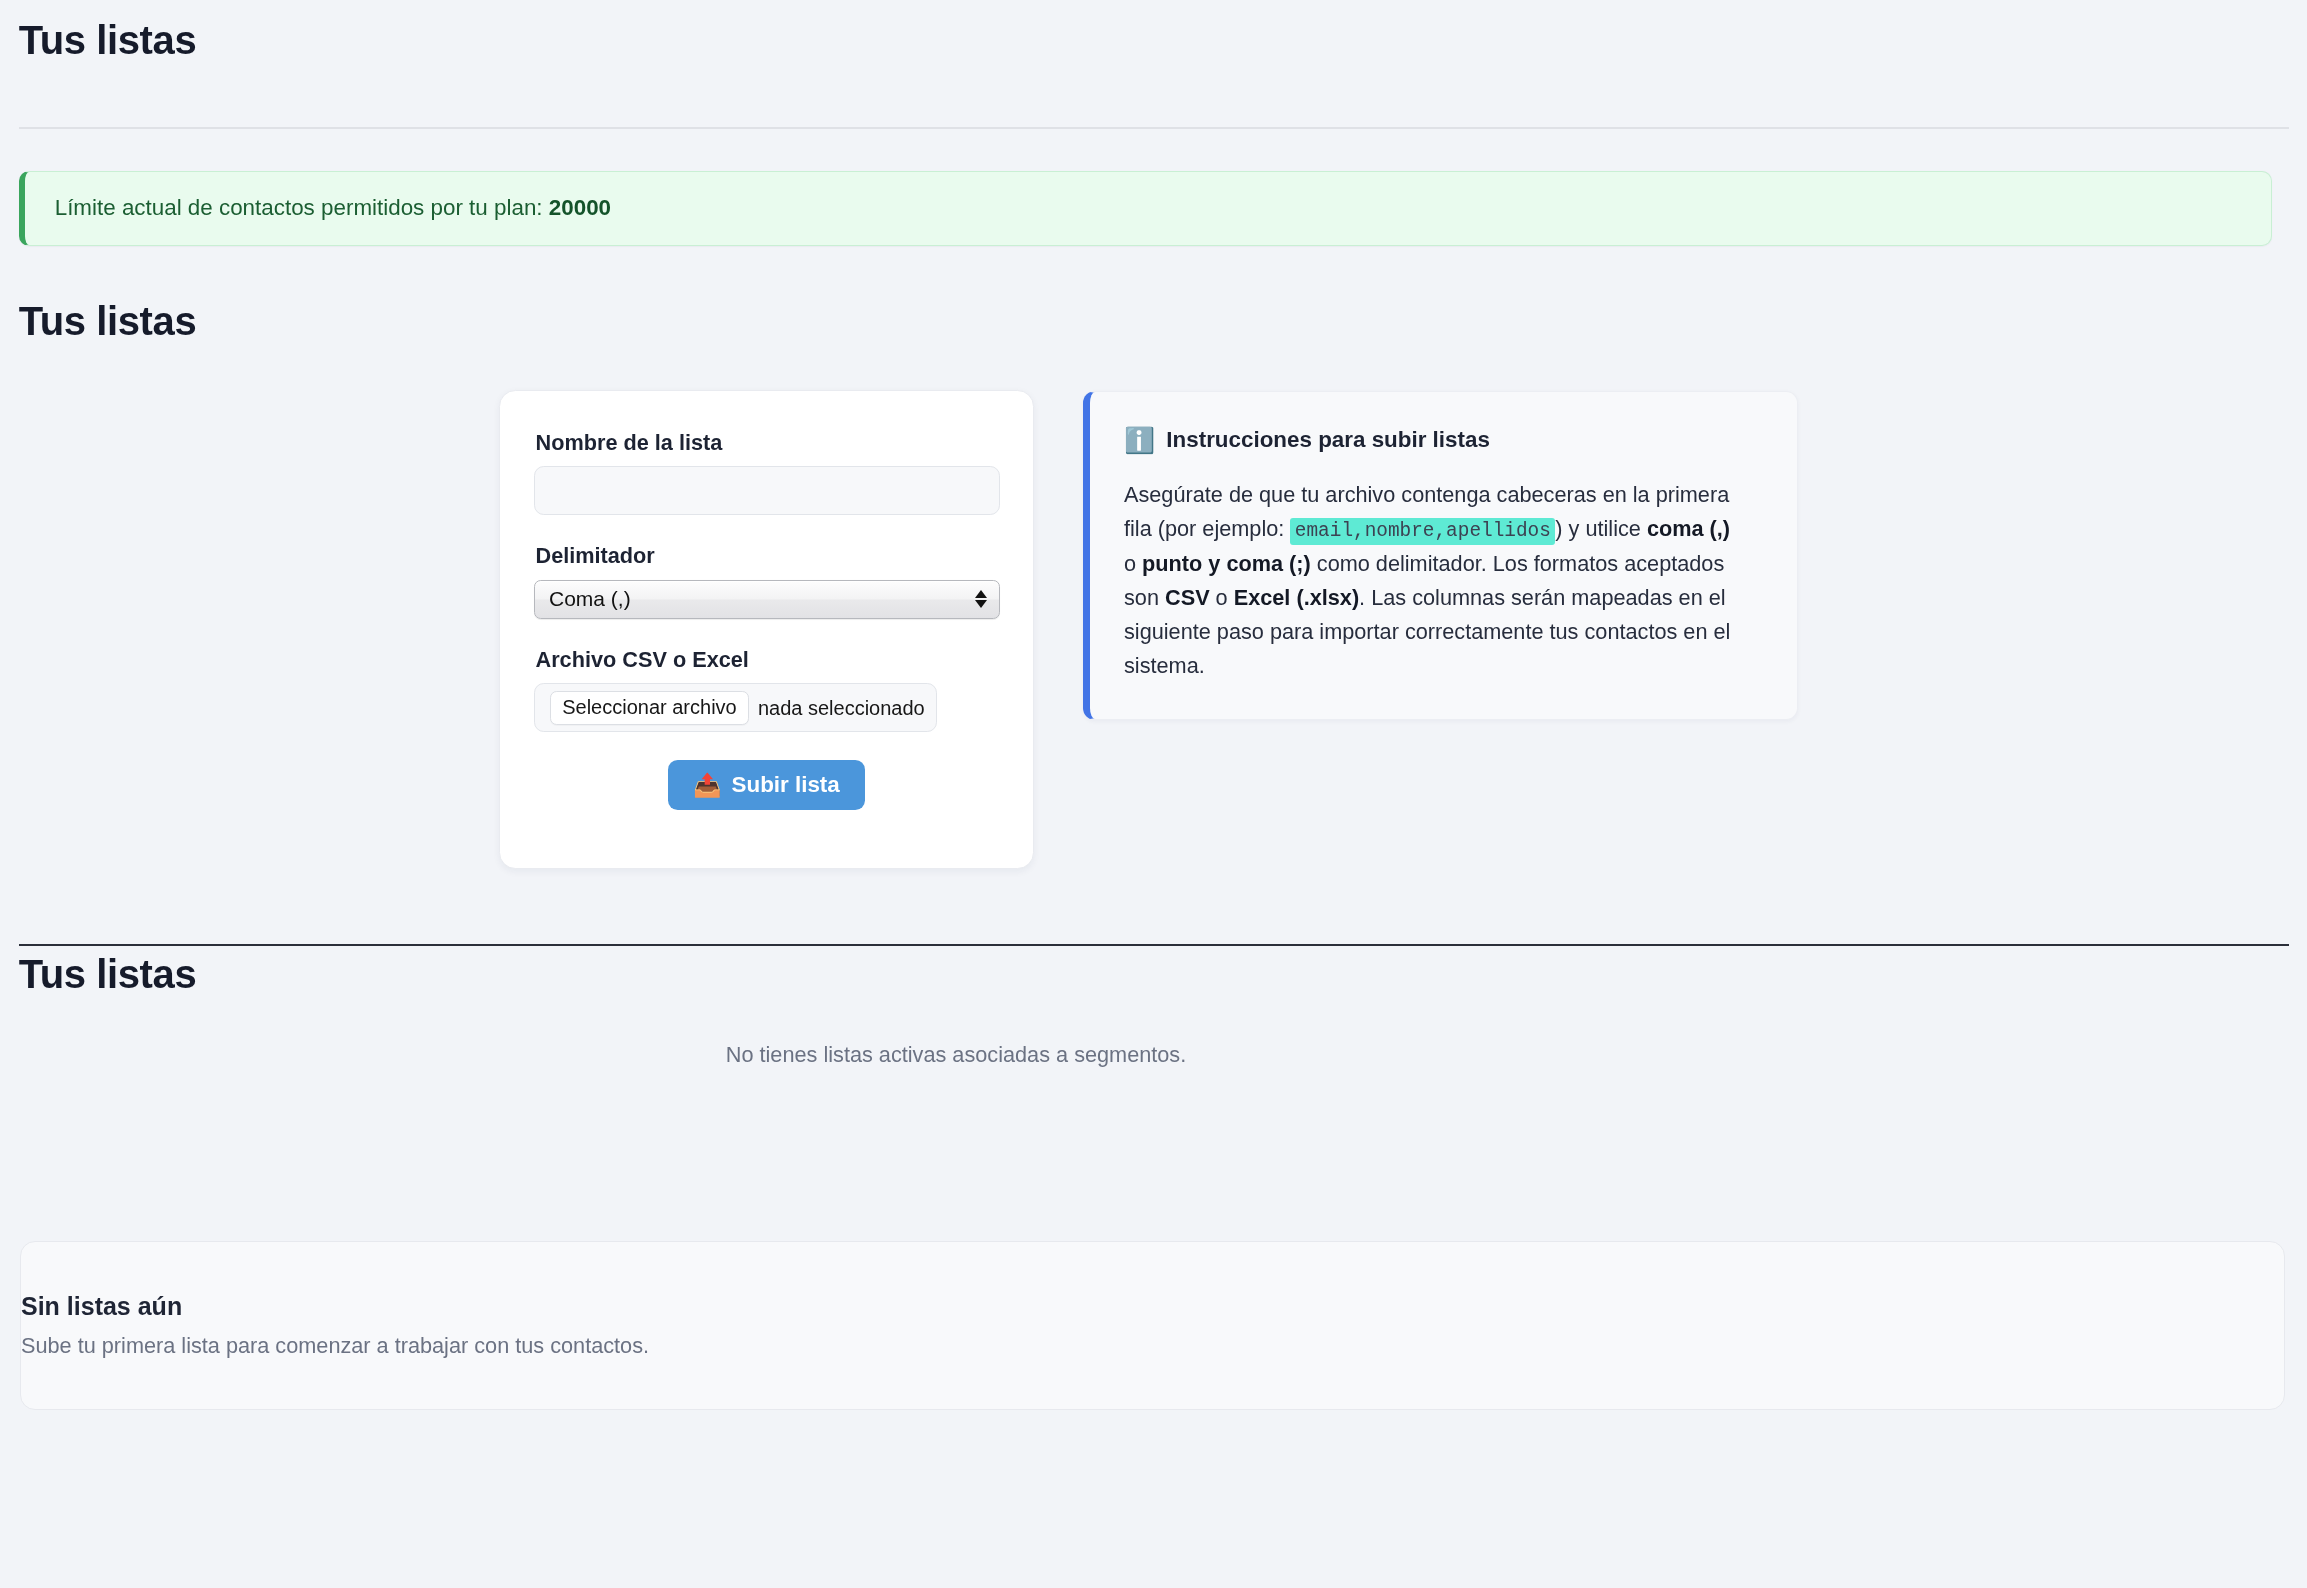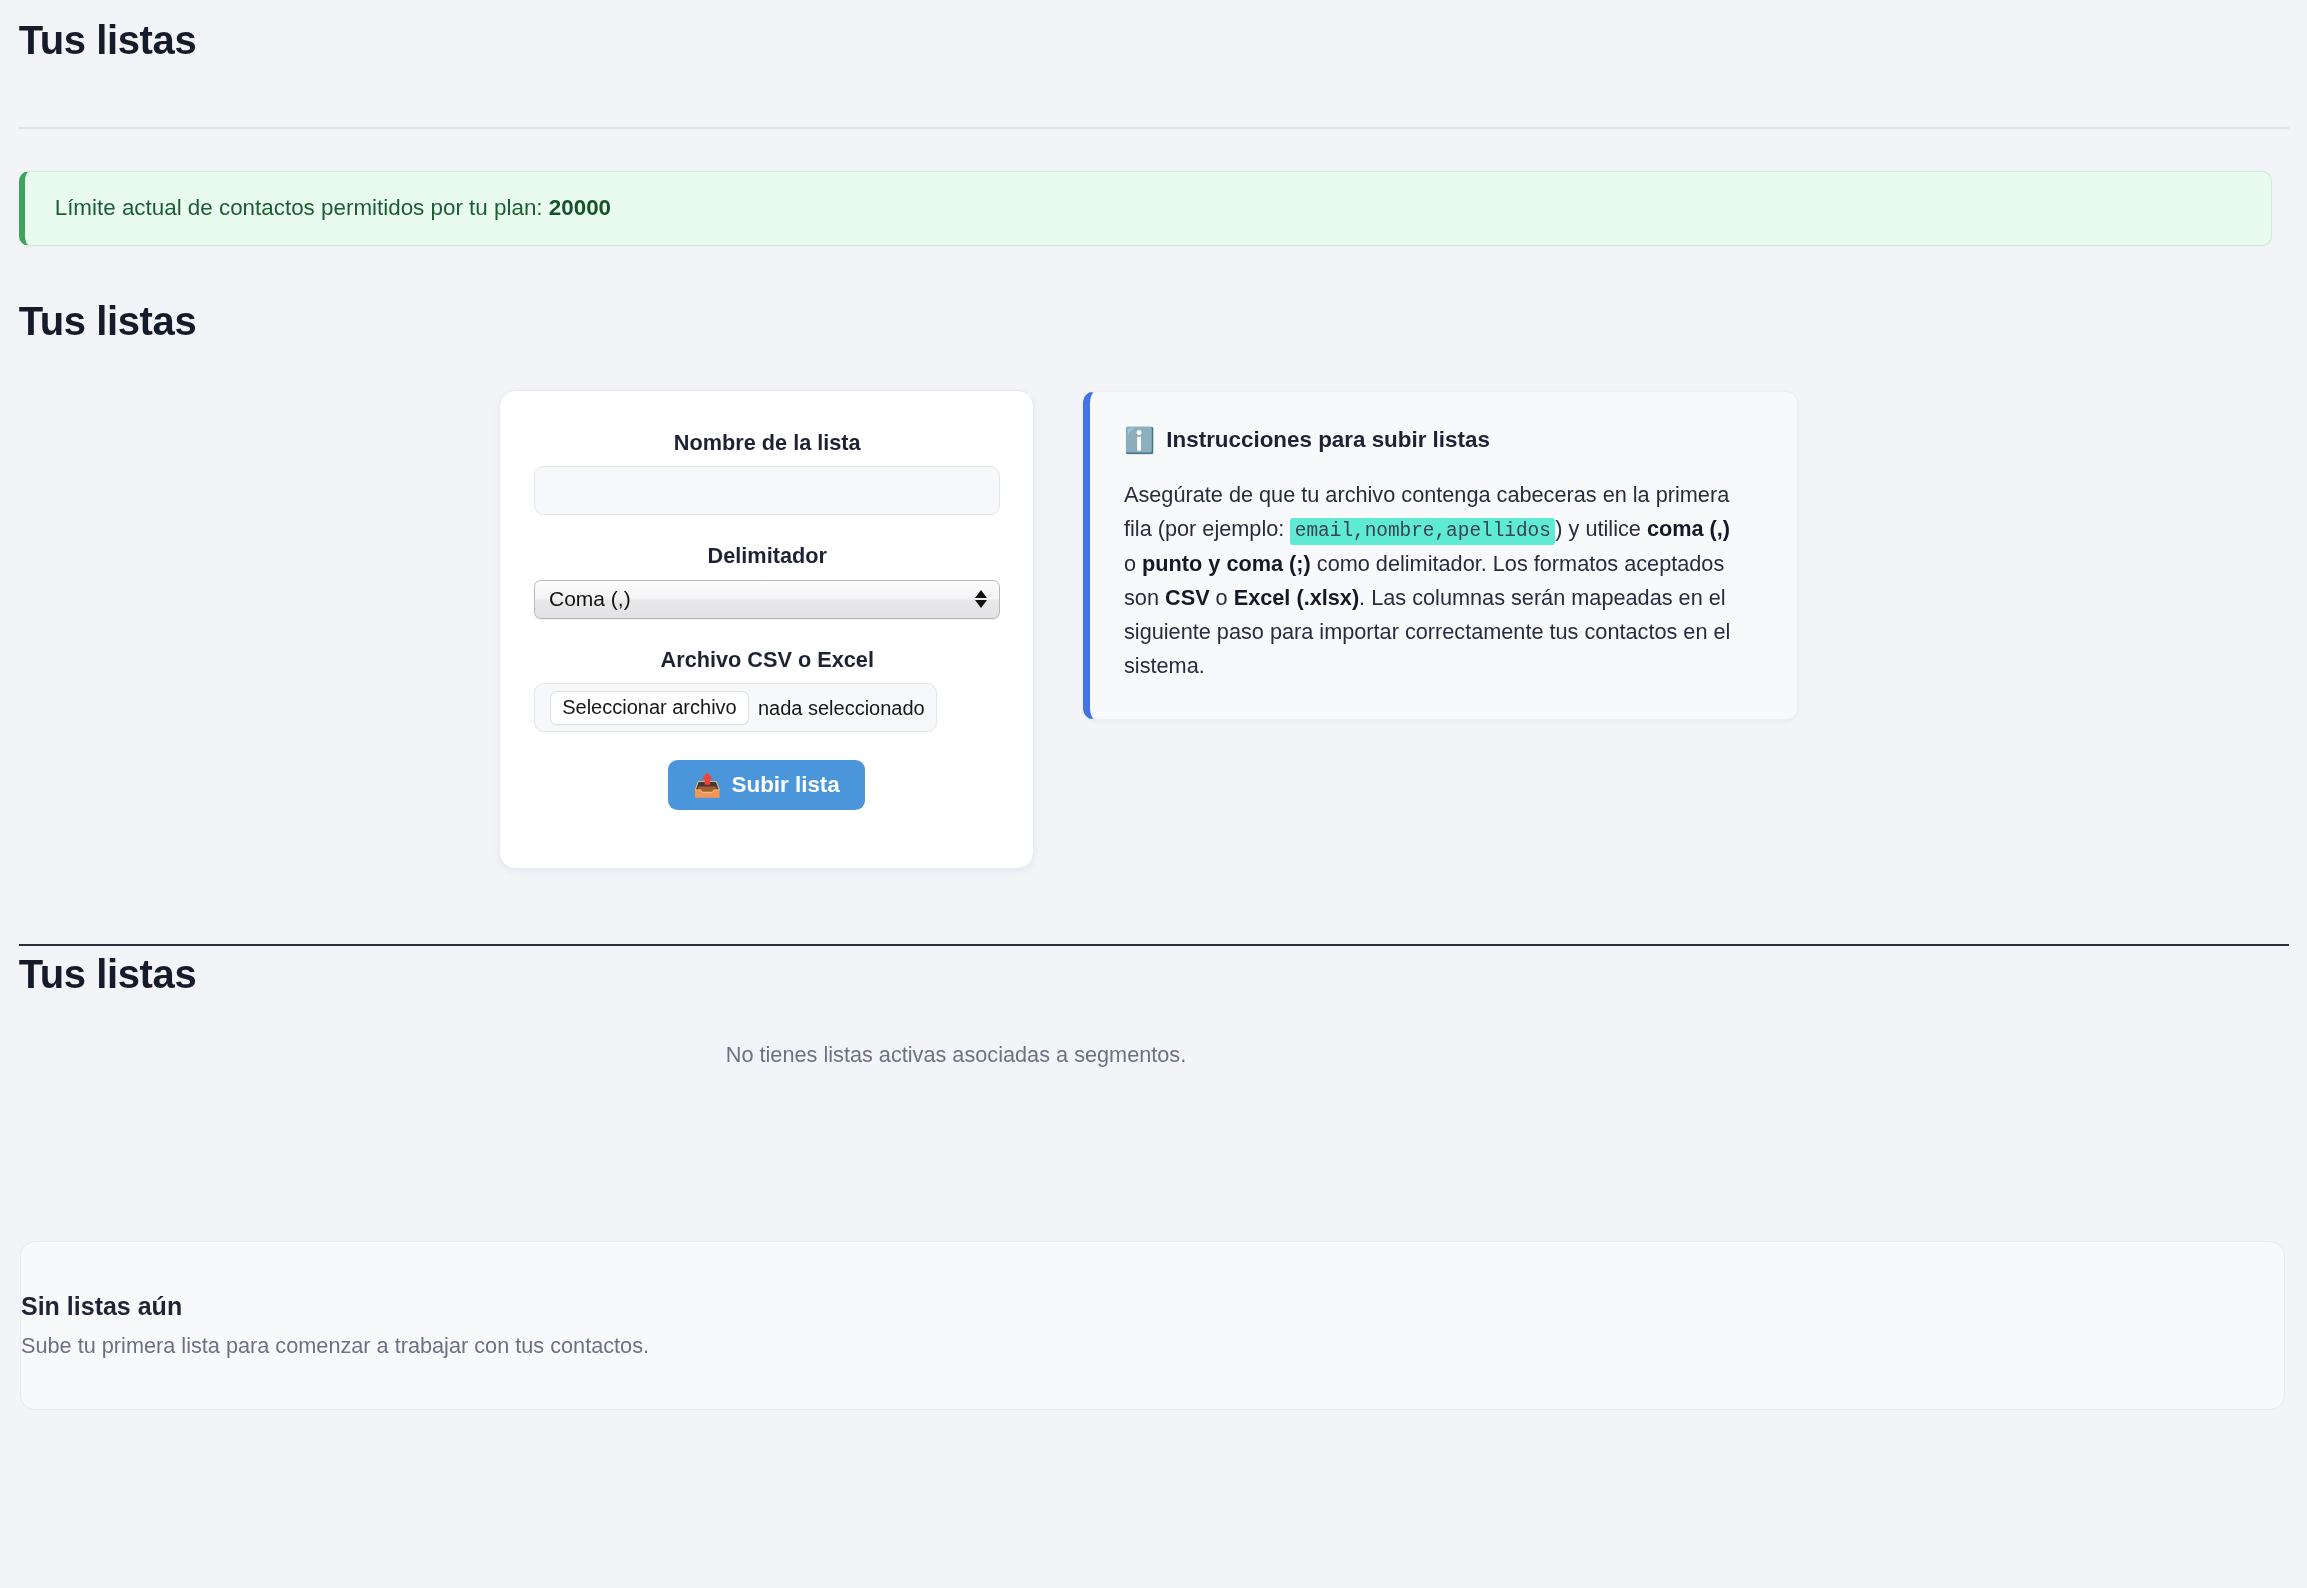--- a/index.html
+++ b/index.html
@@ -87,21 +87,20 @@
     border-radius: 16.4px;
     box-shadow: 0 2.2px 7.5px rgba(25,35,70,0.05);
     padding: 41px 34px 0 34px;
   }
   .field-label {
     font-size: 21.7px;
     font-weight: 700;
     color: #1d2333;
     margin: 0 0 12.7px 1.5px;
     line-height: 1;
-    text-align: center;
   }
   .text-input {
     display: block;
     width: 466px;
     height: 49px;
     background: #f7f8fa;
     border: 0.7px solid #e2e5ea;
     border-radius: 9.7px;
     font-size: 21px;
     font-family: "Liberation Sans", sans-serif;

